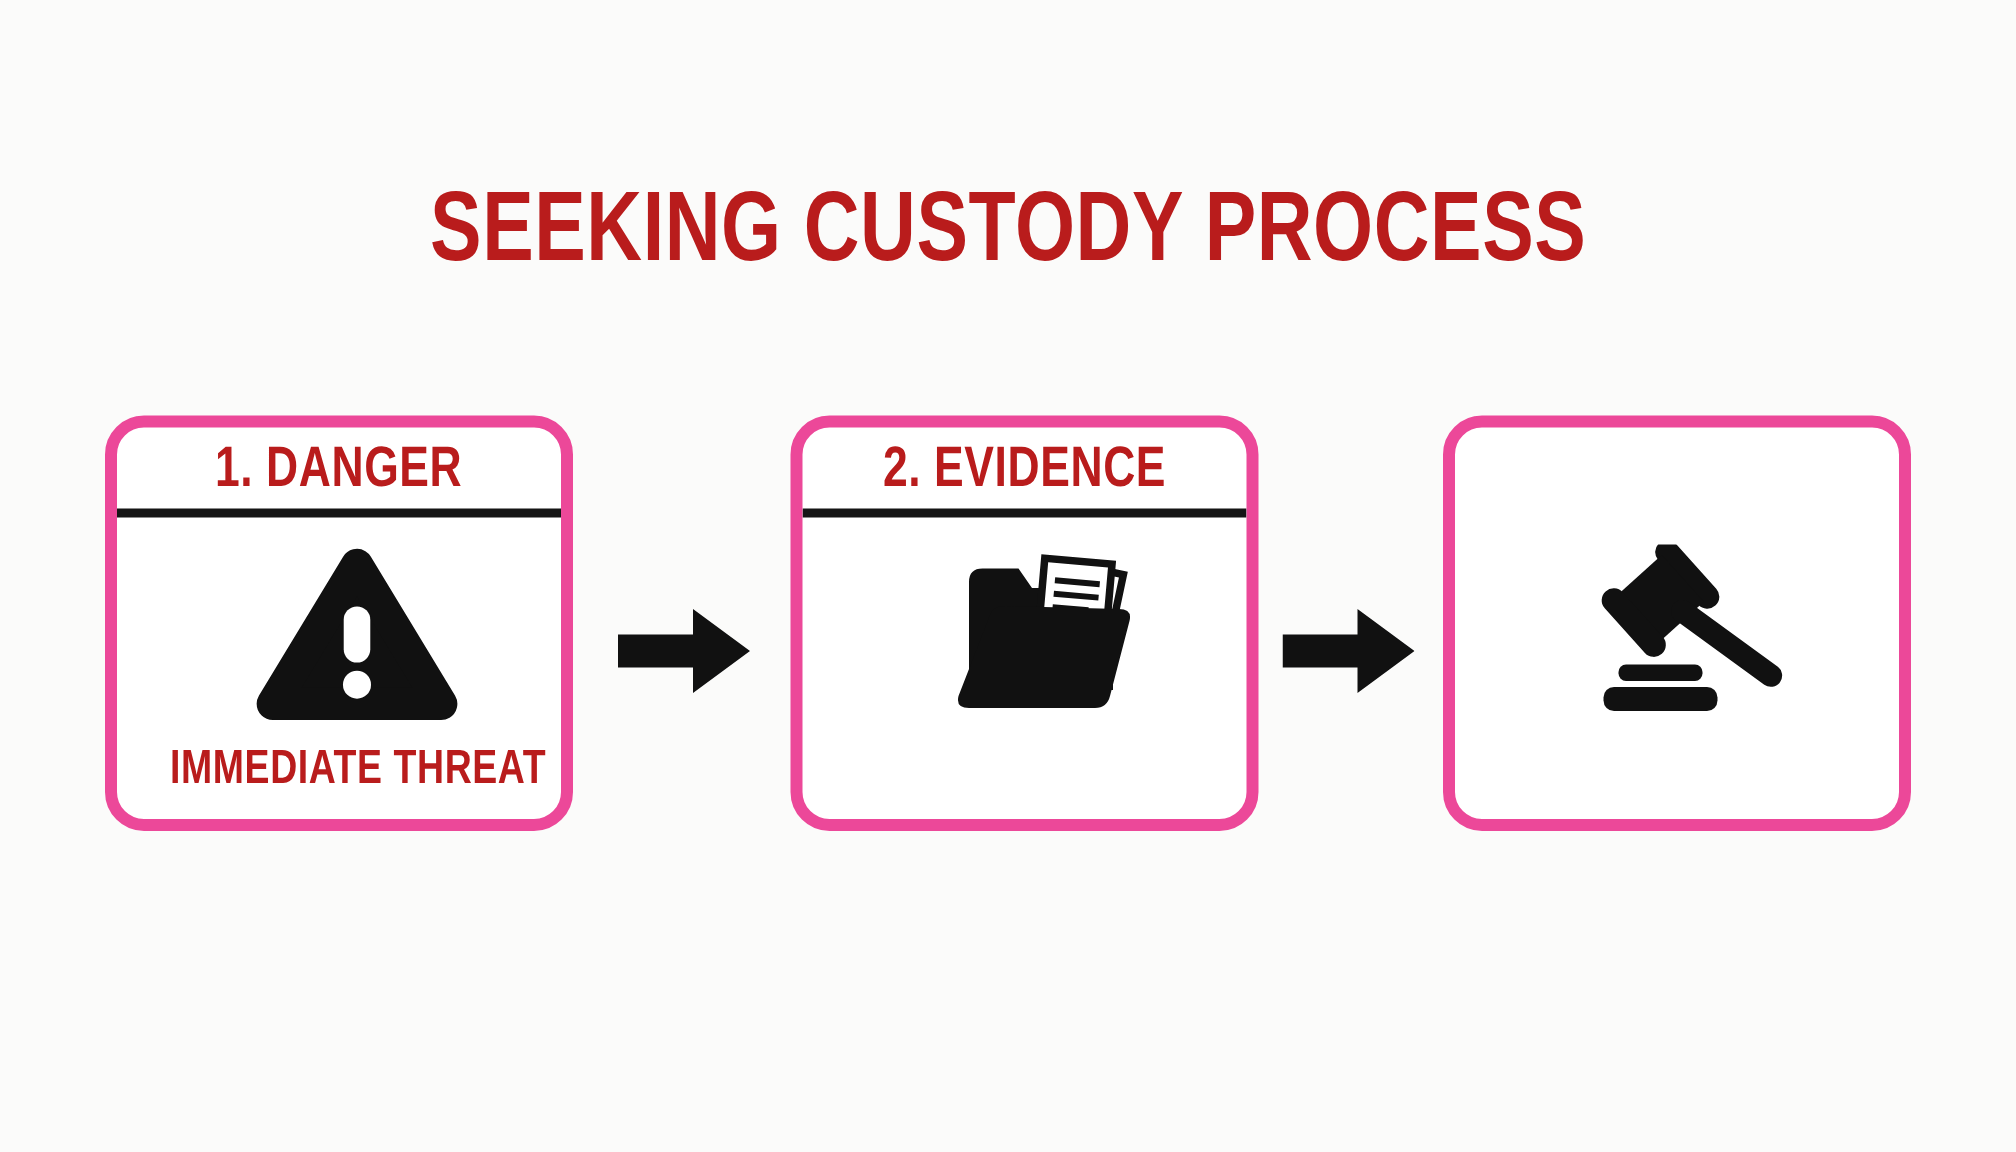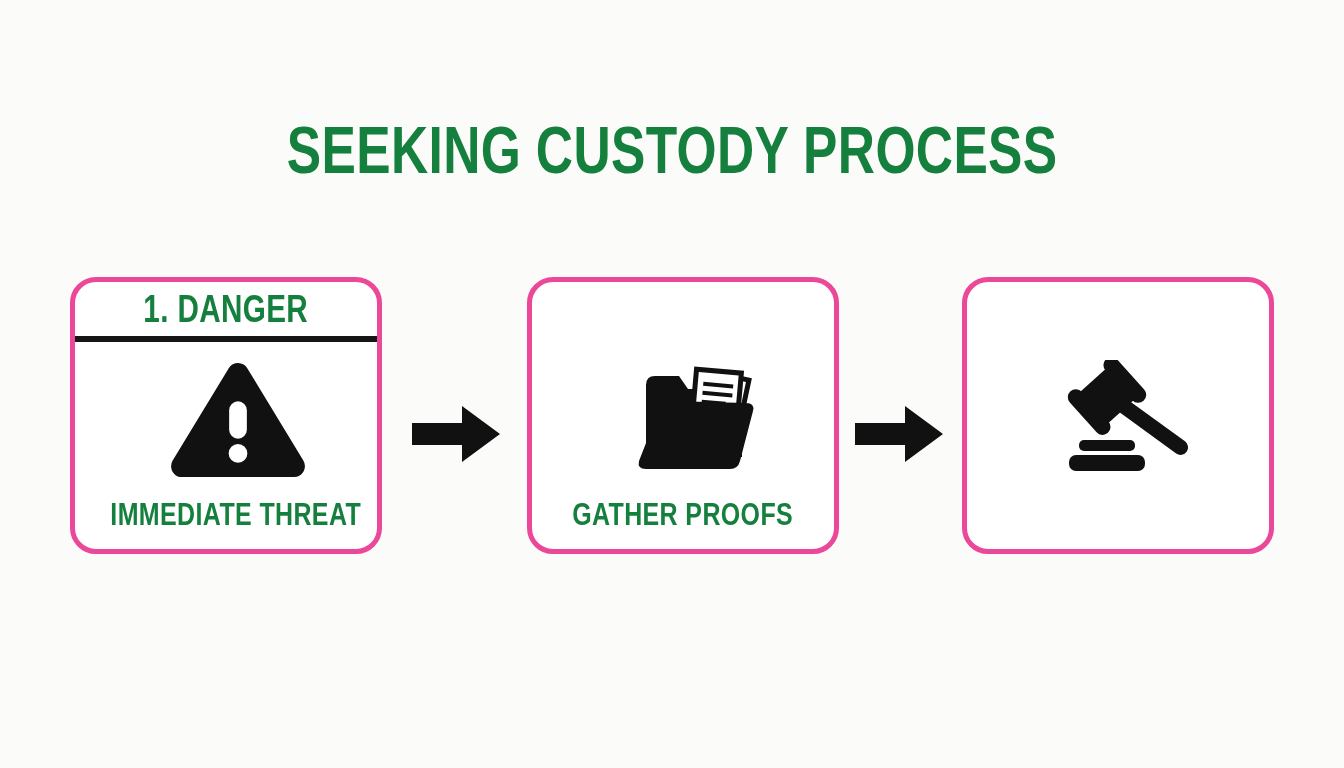--- a/index.html
+++ b/index.html
@@ -2,21 +2,21 @@
 <html><head>
 <meta charset="utf-8">
 <style>
   html,body{margin:0;padding:0;}
   .canvas{
     position:relative;
     width:1344px;height:768px;
     background:#fbfbfa;
     overflow:hidden;
     font-family:"Liberation Sans", sans-serif;
-    color:#15803d;
+    color:#b91c1c;
   }
   .title{
     position:absolute;
     left:0;right:0;top:116px;
     text-align:center;
     font-size:66px;
     font-weight:700;
     line-height:1.05;
     white-space:nowrap;
   }
@@ -24,21 +24,21 @@
     display:inline-block;
     transform:scaleX(0.78);
     transform-origin:center;
     letter-spacing:0.5px;
   }
   .step-box{
     position:absolute;
     top:277px;
     width:312px;height:277px;
     background:#ffffff;
-    border:5px solid #ec4899;
+    border:8px solid #ec4899;
     border-radius:26px;
     box-sizing:border-box;
     overflow:hidden;
   }
   .box-1{left:70px;}
   .box-2{left:527px;}
   .box-3{left:962px;}
   .step-header{
     height:54px;
     border-bottom:6px solid #151515;
@@ -102,43 +102,43 @@
     </div>
   </div>
 
   <div class="arrow arrow-1">
     <svg width="88" height="56" viewBox="0 0 88 56">
       <polygon points="0,17 50,17 50,0 88,28 50,56 50,39 0,39" fill="#111111"></polygon>
     </svg>
   </div>
 
   <div class="step-box box-2">
+    <div class="step-header">
+      <span class="condensed">2. EVIDENCE</span>
+    </div>
     <div class="step-body">
       <div class="step-icon">
         <svg width="146" height="120" viewBox="0 0 146 120">
 
           <path d="M24,98 L24,26 Q24,17 33,17 L57,17 L66,30 L112,30 Q120,30 120,38 L120,98 Z" fill="#111111"></path>
 
           <g transform="rotate(12 100 42)">
             <rect x="82" y="16" width="40" height="52" fill="#ffffff" stroke="#111111" stroke-width="5"></rect>
           </g>
 
           <g transform="rotate(5 94 40)">
             <rect x="72" y="12" width="45" height="54" fill="#ffffff" stroke="#111111" stroke-width="5"></rect>
             <line x1="80" y1="26" x2="110" y2="26" stroke="#111111" stroke-width="4"></line>
             <line x1="80" y1="35" x2="110" y2="35" stroke="#111111" stroke-width="4"></line>
             <line x1="80" y1="44" x2="104" y2="44" stroke="#111111" stroke-width="4"></line>
             <line x1="80" y1="53" x2="110" y2="53" stroke="#111111" stroke-width="4"></line>
           </g>
 
           <path d="M38,48 Q40,42 48,42 L124,44 Q133,44 131,52 L118,102 Q116,110 108,110 L24,110 Q15,110 17,102 L38,48 Z" fill="#111111"></path>
         </svg>
-      </div>
-      <div class="step-caption">
-        <span class="condensed">GATHER PROOFS</span>
       </div>
     </div>
   </div>
 
   <div class="arrow arrow-2">
     <svg width="88" height="56" viewBox="0 0 88 56">
       <polygon points="0,17 50,17 50,0 88,28 50,56 50,39 0,39" fill="#111111"></polygon>
     </svg>
   </div>
 

